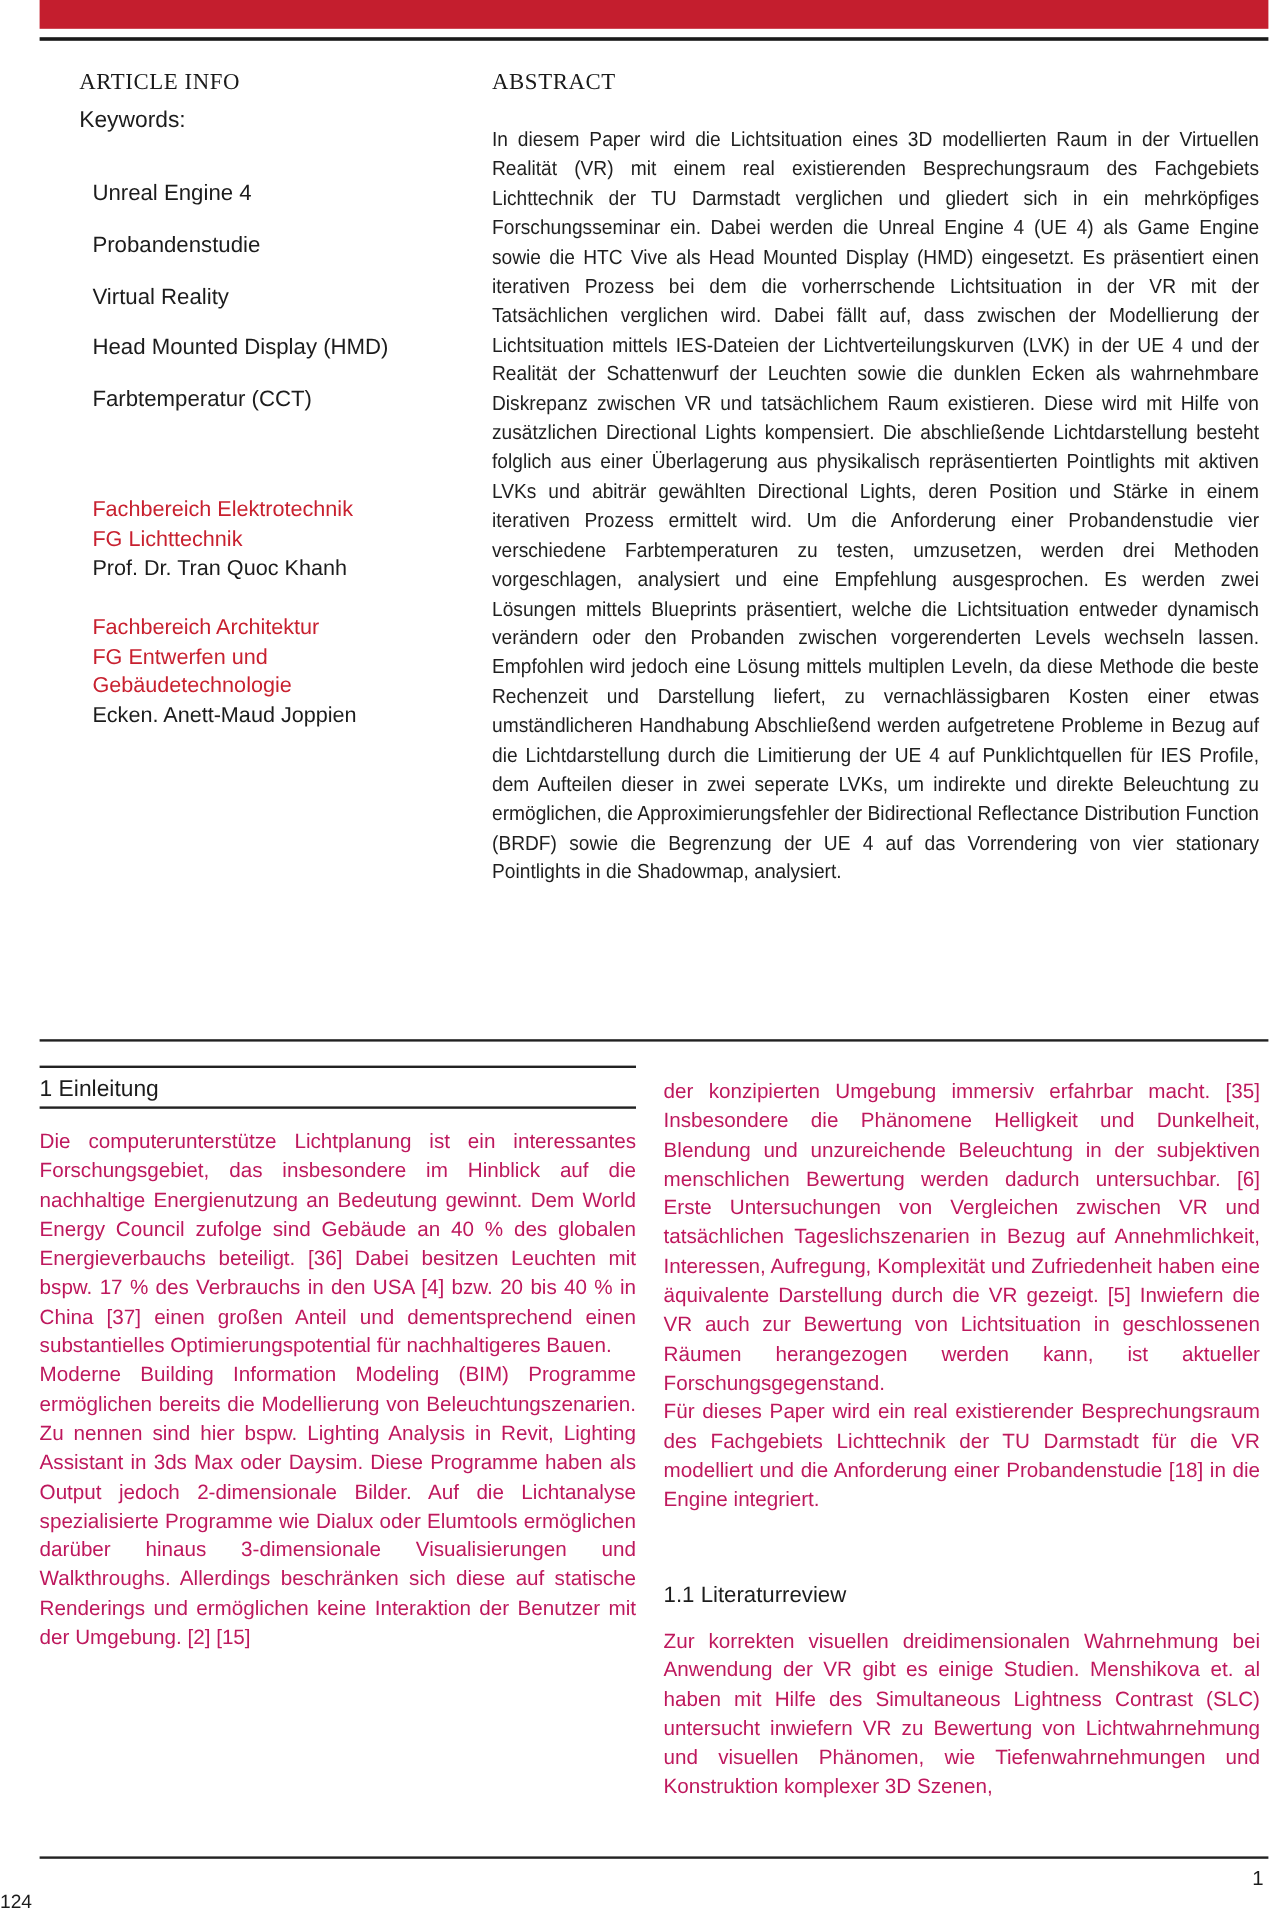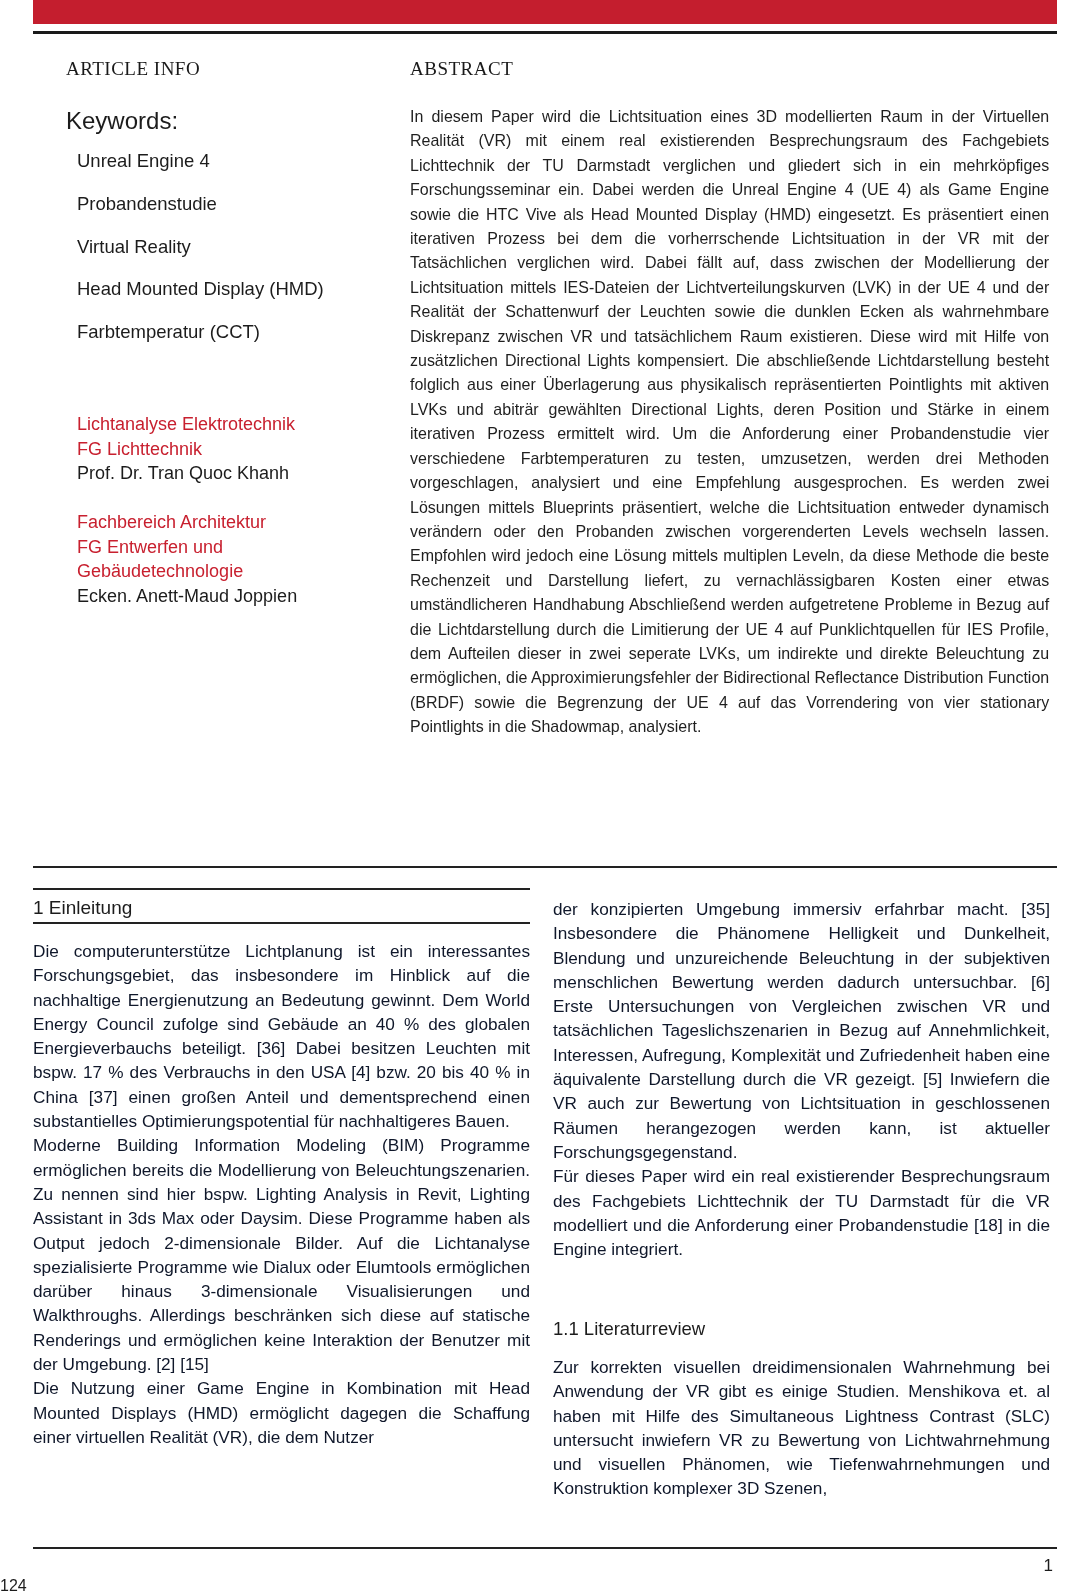--- a/index.html
+++ b/index.html
@@ -1,33 +1,33 @@
 <!DOCTYPE html>
 <html><head>
 <meta charset="utf-8">
 <style>
   html, body { margin: 0; padding: 0; background: #ffffff; }
   body { width: 1073px; height: 1596px; position: relative; overflow: hidden;
          font-family: "Liberation Sans", sans-serif; color: #1c1c1c; }
   .red-band { position: absolute; left: 33px; top: 0; width: 1024px; height: 24px; background: #c41e2e; }
   .top-rule { position: absolute; left: 33px; top: 31px; width: 1024px; height: 3px; background: #1a1a1a; }
   .sec-title { position: absolute; font-size: 19px; letter-spacing: 0.5px; color: #1a1a1a; font-family: Liberation Serif, serif; }
-  .kw-label { position: absolute; left: 66px; top: 107px; font-size: 24px; }
+  .kw-label { position: absolute; left: 66px; top: 90px; font-size: 19px; }
   .kw-list { position: absolute; left: 77px; top: 150px; margin: 0; padding: 0; list-style: none; }
   .kw-list li { font-size: 18.5px; height: 42.8px; line-height: 22px; }
   .affil { position: absolute; left: 77px; font-size: 18px; line-height: 24.5px; }
   .affil .red { color: #c8202f; }
   .abstract-body { position: absolute; left: 410px; top: 105px; width: 638px; font-size: 17px;
                    line-height: 24.4px; text-align: justify; color: #1f1f1f; font-family: "Liberation Sans", sans-serif;
                    transform: scaleX(0.94); transform-origin: left top; width: 680px; }
   .mid-rule { position: absolute; left: 33px; top: 866px; width: 1024px; height: 1.5px; background: #222; }
   .h1-rule-top { position: absolute; left: 33px; top: 888px; width: 497px; height: 1.5px; background: #222; }
   .h1-rule-bot { position: absolute; left: 33px; top: 922px; width: 497px; height: 1.5px; background: #222; }
   .h1 { position: absolute; left: 33px; top: 897px; font-size: 19px; }
-  .col { position: absolute; font-size: 17.2px; line-height: 24.3px; text-align: justify; color: #0f172a; }
+  .col { position: absolute; font-size: 17.2px; line-height: 24.3px; text-align: justify; color: #be185d; }
   .col p { margin: 0; }
   .col-left { left: 33px; top: 939px; width: 497px; }
   .col-right-a { left: 553px; top: 897px; width: 497px; }
   .h2 { position: absolute; left: 553px; top: 1318px; font-size: 18.5px; }
   .col-right-b { left: 553px; top: 1355px; width: 497px; }
   .bottom-rule { position: absolute; left: 33px; top: 1547px; width: 1024px; height: 1.5px; background: #222; }
   .page-num { position: absolute; right: 20px; top: 1556px; font-size: 17px; }
   .folio { position: absolute; left: 0; top: 1577px; font-size: 16px; }
 </style>
 </head>
@@ -42,21 +42,21 @@
 <div class="kw-label">Keywords:</div>
 <ul class="kw-list">
   <li>Unreal Engine 4</li>
   <li>Probandenstudie</li>
   <li>Virtual Reality</li>
   <li>Head Mounted Display (HMD)</li>
   <li>Farbtemperatur (CCT)</li>
 </ul>
 
 <div class="affil" style="top:412px;">
-  <div class="red">Lichtanalyse Elektrotechnik</div>
+  <div class="red">Fachbereich Elektrotechnik</div>
   <div class="red">FG Lichttechnik</div>
   <div>Prof. Dr. Tran Quoc Khanh</div>
 </div>
 <div class="affil" style="top:510px;">
   <div class="red">Fachbereich Architektur</div>
   <div class="red">FG Entwerfen und</div>
   <div class="red">Gebäudetechnologie</div>
   <div>Ecken. Anett-Maud Joppien</div>
 </div>
 
@@ -64,21 +64,20 @@
 
 <div class="mid-rule"></div>
 
 <div class="h1-rule-top"></div>
 <div class="h1">1 Einleitung</div>
 <div class="h1-rule-bot"></div>
 
 <div class="col col-left">
   <p>Die computerunterstütze Lichtplanung ist ein interessantes Forschungsgebiet, das insbesondere im Hinblick auf die nachhaltige Energienutzung an Bedeutung gewinnt. Dem World Energy Council zufolge sind Gebäude an 40 % des globalen Energieverbauchs beteiligt. [36] Dabei besitzen Leuchten mit bspw. 17 % des Verbrauchs in den USA [4] bzw. 20 bis 40 % in China [37] einen großen Anteil und dementsprechend einen substantielles Optimierungspotential für nachhaltigeres Bauen.</p>
   <p>Moderne Building Information Modeling (BIM) Programme ermöglichen bereits die Modellierung von Beleuchtungszenarien. Zu nennen sind hier bspw. Lighting Analysis in Revit, Lighting Assistant in 3ds Max oder Daysim. Diese Programme haben als Output jedoch 2-dimensionale Bilder. Auf die Lichtanalyse spezialisierte Programme wie Dialux oder Elumtools ermöglichen darüber hinaus 3-dimensionale Visualisierungen und Walkthroughs. Allerdings beschränken sich diese auf statische Renderings und ermöglichen keine Interaktion der Benutzer mit der Umgebung. [2] [15]</p>
-  <p>Die Nutzung einer Game Engine in Kombination mit Head Mounted Displays (HMD) ermöglicht dagegen die Schaffung einer virtuellen Realität (VR), die dem Nutzer</p>
 </div>
 
 <div class="col col-right-a">
   <p>der konzipierten Umgebung immersiv erfahrbar macht. [35] Insbesondere die Phänomene Helligkeit und Dunkelheit, Blendung und unzureichende Beleuchtung in der subjektiven menschlichen Bewertung werden dadurch untersuchbar. [6] Erste Untersuchungen von Vergleichen zwischen VR und tatsächlichen Tageslichszenarien in Bezug auf Annehmlichkeit, Interessen, Aufregung, Komplexität und Zufriedenheit haben eine äquivalente Darstellung durch die VR gezeigt. [5] Inwiefern die VR auch zur Bewertung von Lichtsituation in geschlossenen Räumen herangezogen werden kann, ist aktueller Forschungsgegenstand.</p>
   <p>Für dieses Paper wird ein real existierender Besprechungsraum des Fachgebiets Lichttechnik der TU Darmstadt für die VR modelliert und die Anforderung einer Probandenstudie [18] in die Engine integriert.</p>
 </div>
 
 <div class="h2">1.1 Literaturreview</div>
 <div class="col col-right-b">
   <p>Zur korrekten visuellen dreidimensionalen Wahrnehmung bei Anwendung der VR gibt es einige Studien. Menshikova et. al haben mit Hilfe des Simultaneous Lightness Contrast (SLC) untersucht inwiefern VR zu Bewertung von Lichtwahrnehmung und visuellen Phänomen, wie Tiefenwahrnehmungen und Konstruktion komplexer 3D Szenen,</p>

